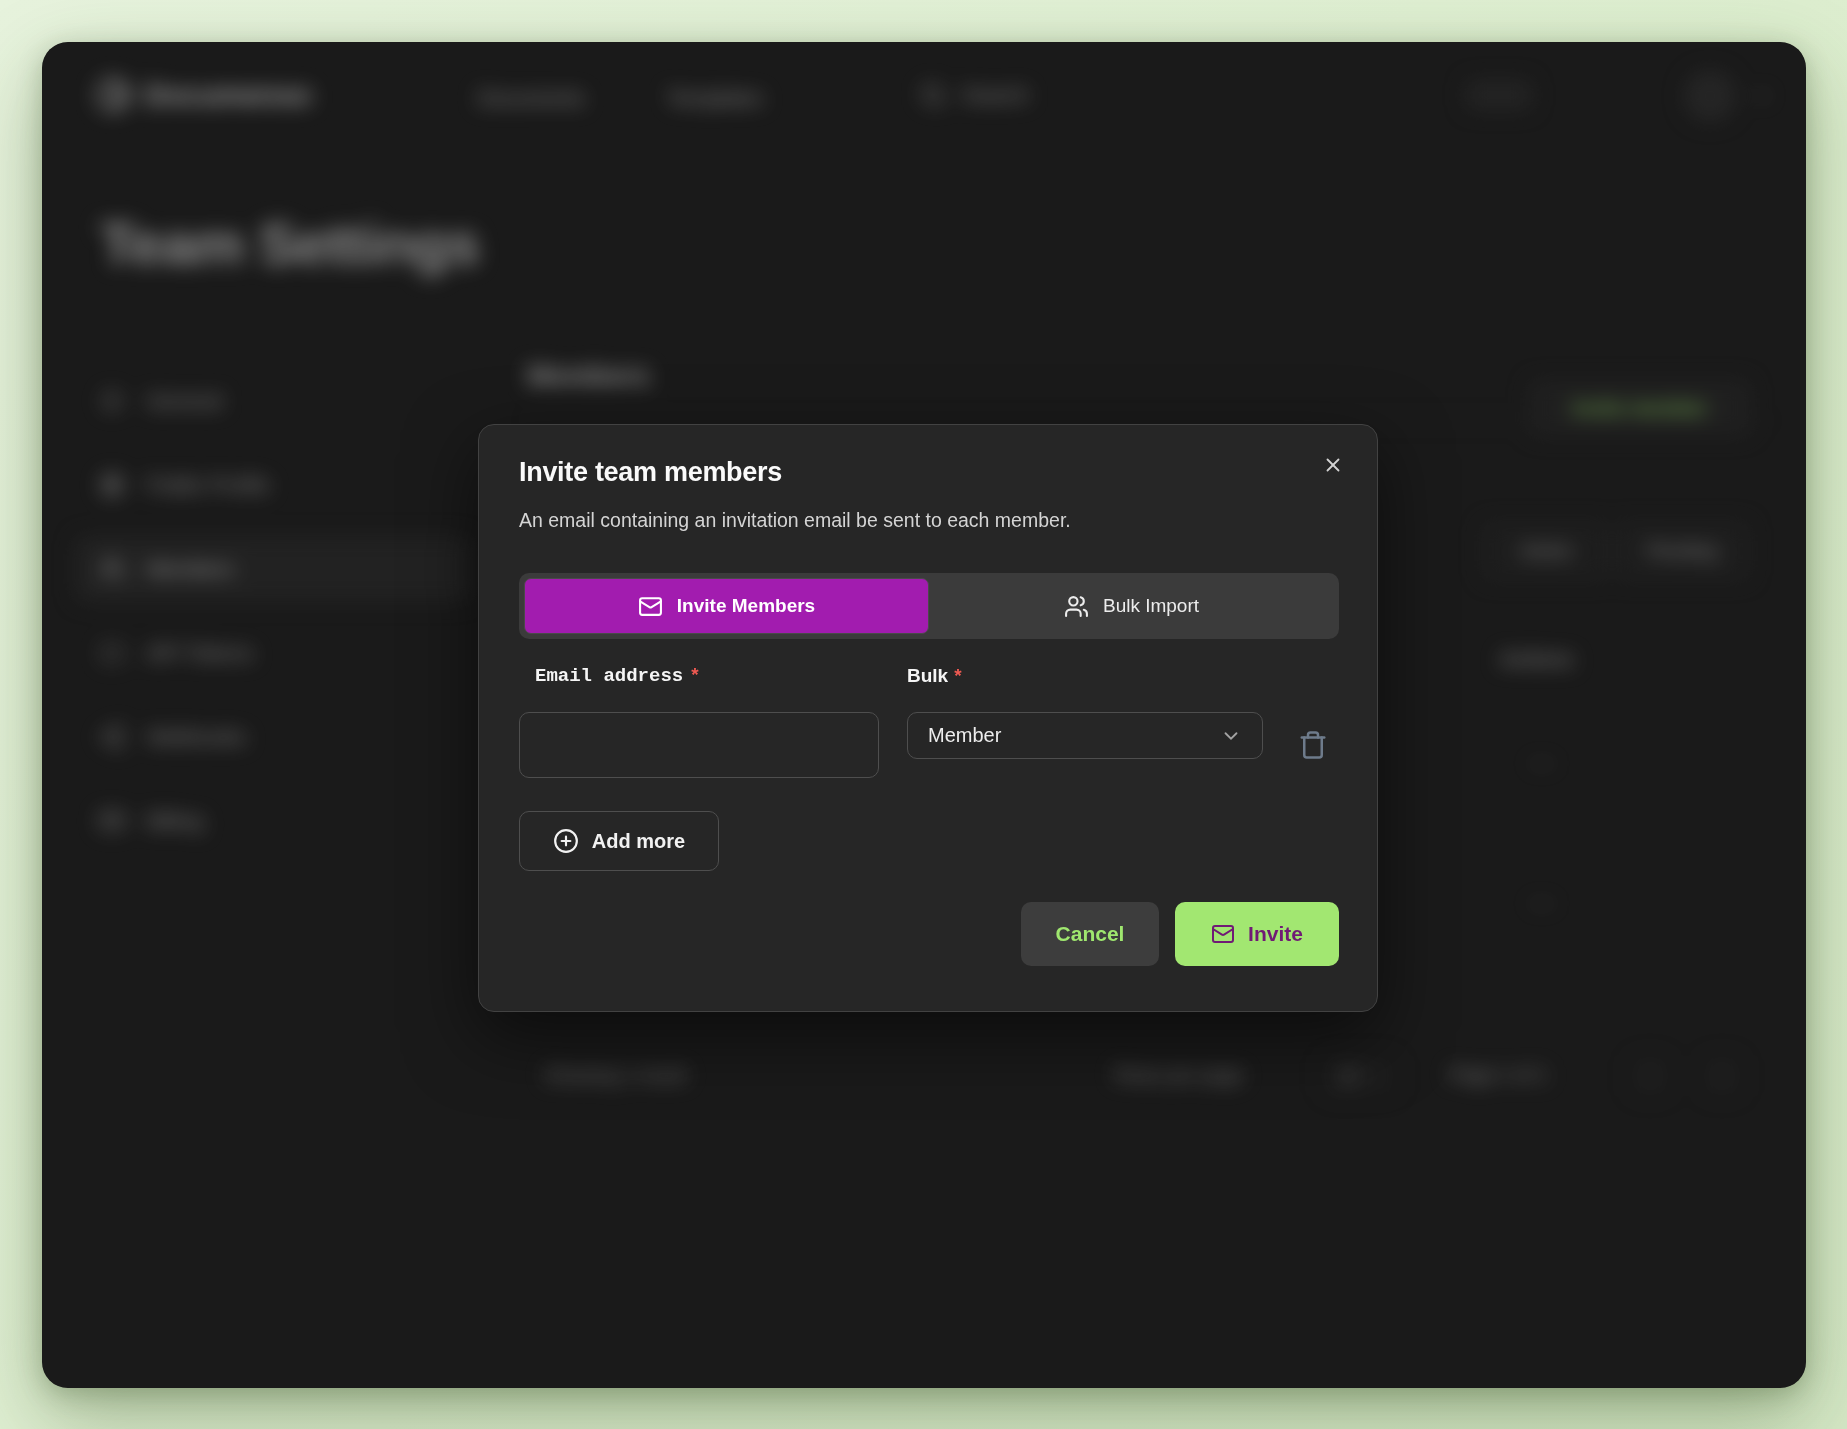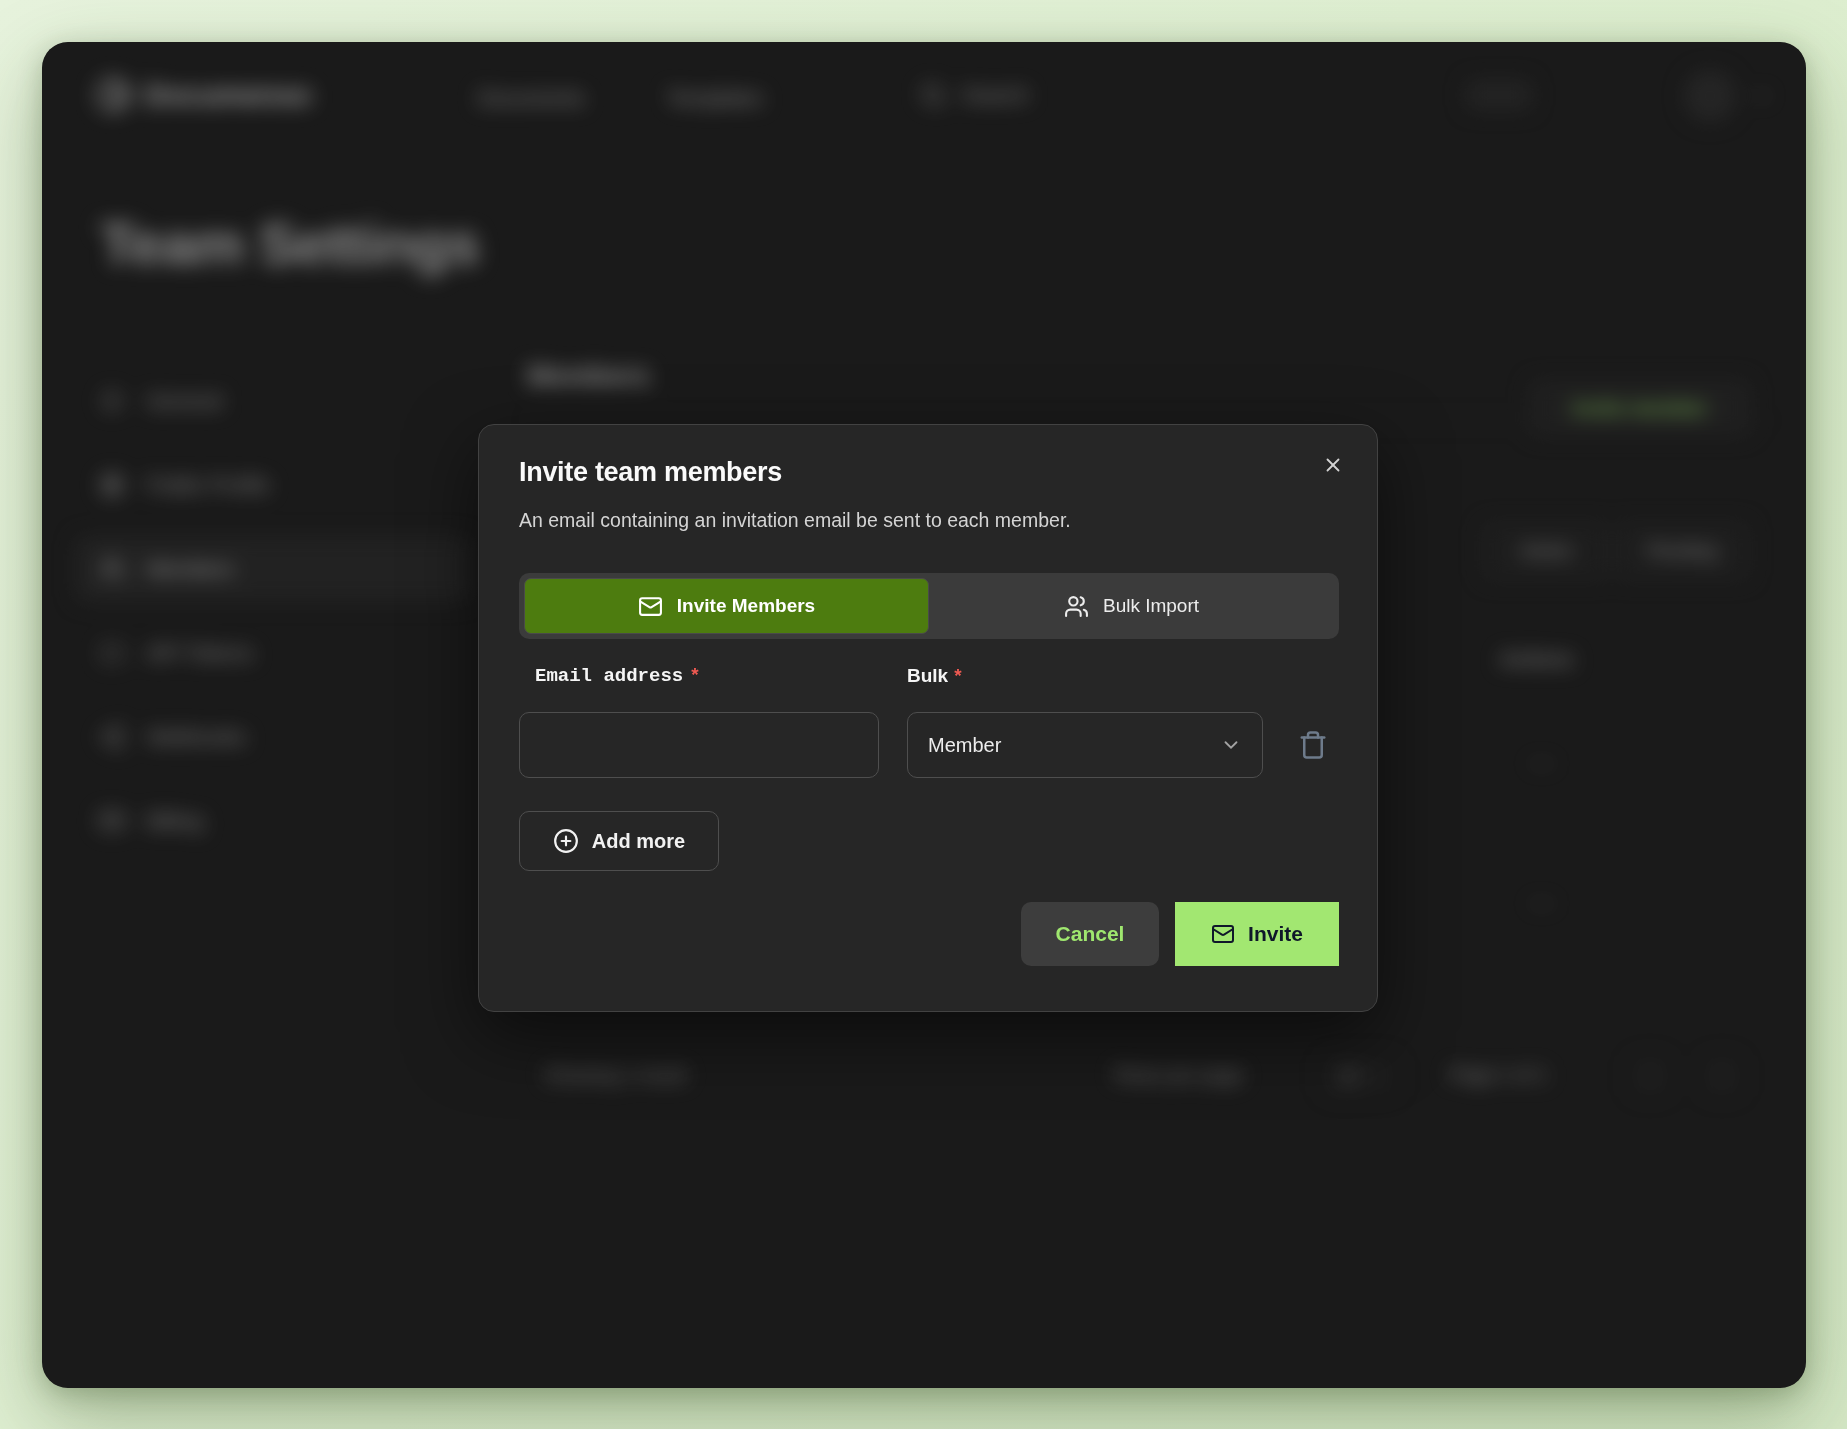--- a/index.html
+++ b/index.html
@@ -64,37 +64,37 @@
     background:#262626; border:1px solid #424242; border-radius:16px;
     box-shadow:0 24px 70px rgba(0,0,0,.55);
     z-index:10;
   }
   .modal-close { position:absolute; left:838px; top:24px; width:32px; height:32px; display:flex; align-items:center; justify-content:center; color:#d2d2d2; cursor:pointer; }
   .modal-title { position:absolute; left:40px; top:32px; font-size:27px; font-weight:700; letter-spacing:-.3px; color:#fafafa;text-align:center; }
   .modal-subtitle { position:absolute; left:40px; top:84px; font-size:19.5px; color:#d4d4d4; }
 
   .tab-strip { position:absolute; left:40px; top:148px; width:820px; height:66px; background:#3b3b3b; border-radius:10px; padding:5px; display:flex; }
   .tab { flex:1 1 50%; display:flex; align-items:center; justify-content:center; gap:14px; font-size:19px; color:#ececec; border-radius:7px; }
-  .tab.active { background:#4d7c0f; border:1px solid #4a4a4a; font-weight:600; color:#fff; }
+  .tab.active { background:#a21caf; border:1px solid #4a4a4a; font-weight:600; color:#fff; }
 
   .field-label { position:absolute; top:240px; font-size:19px; font-weight:600; color:#f5f5f5; }
   .field-label.email-label { left:56px;font-family:Liberation Mono, monospace; }
   .field-label.role-label { left:428px; }
   .req { color:#ef5a52; margin-left:6px; }
 
   .email-input { position:absolute; left:40px; top:287px; width:360px; height:66px; background:transparent; border:1.5px solid #4e4e4e; border-radius:10px; color:#f0f0f0; font-size:20px; padding:0 20px; outline:none; font-family:inherit; }
-  .role-select { position:absolute; left:428px; top:287px; width:356px; height:66px; border:1.5px solid #4e4e4e; border-radius:10px; display:flex; align-items:center; color:#ededed; font-size:20px; padding:0 20px; cursor:pointer; }
+  .role-select { position:absolute; left:428px; top:287px; width:356px; height:47px; border:1.5px solid #4e4e4e; border-radius:10px; display:flex; align-items:center; color:#ededed; font-size:20px; padding:0 20px; cursor:pointer; }
   .role-value { flex:1; }
   .role-chevron { color:#a3a3a3; display:flex; }
   .trash-btn { position:absolute; left:814px; top:300px; width:40px; height:40px; display:flex; align-items:center; justify-content:center; color:#6e7b8b; }
 
   .add-more-btn { position:absolute; left:40px; top:386px; width:200px; height:60px; border:1.5px solid #4e4e4e; border-radius:10px; background:transparent; color:#f2f2f2; font-size:20px; font-weight:600; display:flex; align-items:center; justify-content:center; gap:13px; cursor:pointer; font-family:inherit; }
 
   .cancel-btn { position:absolute; left:542px; top:477px; width:138px; height:64px; background:#3d3d3d; border:none; border-radius:10px; color:#9fe76f; font-size:21px; font-weight:600; cursor:pointer; font-family:inherit; }
-  .invite-btn { position:absolute; left:696px; top:477px; width:164px; height:64px; background:#a2e771; border:none; border-radius:0; color:#0f172a; font-size:21px; font-weight:600; display:flex; align-items:center; justify-content:center; gap:13px; cursor:pointer; font-family:inherit; }
+  .invite-btn { position:absolute; left:696px; top:477px; width:164px; height:64px; background:#a2e771; border:none; border-radius:10px; color:#701a75; font-size:21px; font-weight:600; display:flex; align-items:center; justify-content:center; gap:13px; cursor:pointer; font-family:inherit; }
 
   svg { display:block; }
 </style>
 </head>
 <body>
 
 <div class="app-window">
 
   <div class="blur-layer">
 

